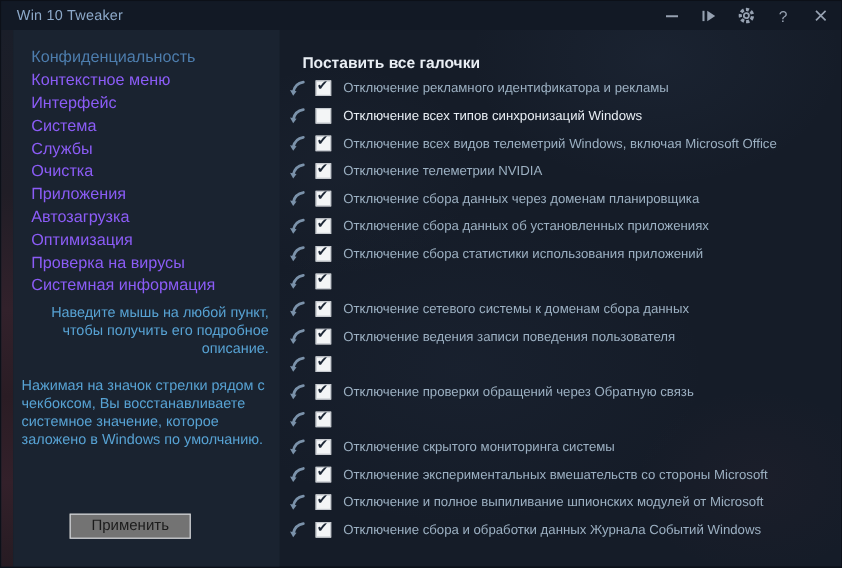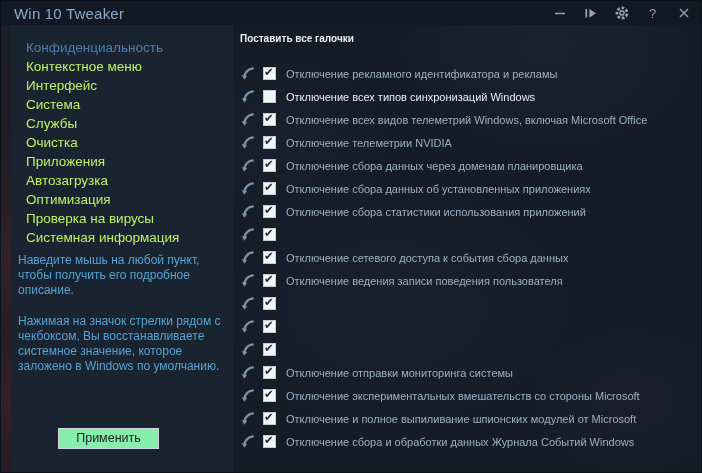--- a/index.html
+++ b/index.html
@@ -6,41 +6,41 @@
   *{box-sizing:border-box;font-family:"Liberation Sans",sans-serif;}
   .window{position:relative;width:702px;height:473px;background:#151c28;overflow:hidden;border:1px solid #0c1018;}
   .window::before{content:"";position:absolute;inset:0;pointer-events:none;z-index:0;
     background:
       radial-gradient(260px 180px at 78% 10%, rgba(96,126,168,.07), transparent 60%),
       radial-gradient(340px 220px at 55% 65%, rgba(80,104,146,.06), transparent 60%),
       radial-gradient(200px 150px at 40% 30%, rgba(120,140,170,.04), transparent 60%),
       radial-gradient(170px 130px at 90% 85%, rgba(140,70,80,.05), transparent 60%);}
   
   .titlebar{position:absolute;left:0;top:0;width:702px;height:24px;background:#121925;display:flex;align-items:center;z-index:5;}
-  .titlebar .title{margin-left:13px;font-size:15px;color:#8da9c9;letter-spacing:.2px;}
+  .titlebar .title{margin-left:13px;font-size:12px;color:#8da9c9;letter-spacing:.2px;}
   .tb-buttons{margin-left:auto;display:flex;align-items:center;padding-right:4px;}
   .tb-btn{width:31px;height:24px;display:flex;align-items:center;justify-content:center;color:#96a1b1;cursor:default;}
   .tb-btn svg{display:block;}
   .tb-help{font-size:13px;color:#96a1b1;}
   
   .left-strip{position:absolute;left:0;top:24px;width:10px;height:449px;z-index:1;
     background:linear-gradient(180deg,#1a1e29 0%,#201d26 30%,#32212b 52%,#2a1c24 68%,#33202a 84%,#261b22 100%);}
   
   .sidebar{position:absolute;left:10px;top:24px;width:222px;height:449px;background:#1a2330;z-index:2;}
   .nav{position:absolute;left:0;top:13px;width:100%;}
-  .nav-item{padding:0 0 0 15px;height:19px;line-height:19px;font-size:13.5px;color:#bef264;white-space:nowrap;cursor:default;}
+  .nav-item{padding:0 0 0 15px;height:19px;line-height:19px;font-size:13.5px;color:#8b5cf6;white-space:nowrap;cursor:default;}
   .nav-item.active{color:#4d7dad;}
   .hint{position:absolute;left:7px;width:206px;margin:0;font-size:12px;line-height:15px;color:#57a2d3;}
-  .hint.h1{top:228px;}
+  .hint.h1{top:228px;text-align:right;}
   .hint.h2{top:289px;}
-  .apply{position:absolute;left:47px;top:403px;width:101px;height:21px;background:#86efac;border:1px solid #d2d5d9;
+  .apply{position:absolute;left:47px;top:403px;width:101px;height:21px;background:#737373;border:1px solid #d2d5d9;
     font-size:12.5px;color:#1c1c1c;padding:0;line-height:19px;text-align:center;}
   
   .main{position:absolute;left:232px;top:24px;width:470px;height:449px;z-index:2;}
-  .main h1{position:absolute;left:7px;top:8px;margin:0;font-size:10px;font-weight:bold;color:#e9eef4;}
+  .main h1{position:absolute;left:7px;top:8px;margin:12px;font-size:13px;font-weight:bold;color:#e9eef4;}
   .rows{position:absolute;left:0;top:37px;width:470px;}
   .row{height:23px;display:flex;align-items:center;padding-left:7px;}
   .arrow{width:15px;height:15px;margin-right:8px;flex:0 0 15px;display:flex;align-items:center;justify-content:center;}
   .cb{position:relative;width:13px;height:13px;background:#f3f5f6;border:1px solid #c7cbd1;margin-right:10px;flex:0 0 13px;}
   .cb .check{display:none;position:absolute;left:0px;top:-2px;font-size:11.5px;color:#1d2735;line-height:13px;}
   .cb.checked .check{display:block;}
   .label{font-size:11px;color:#9cb0c2;white-space:nowrap;}
   .label.hl{color:#e9eef4;}
 </style>
 </head>
@@ -209,21 +209,21 @@
   <div class="row">
     <span class="arrow">
       <svg width="15" height="15" viewBox="0 0 16 16">
         <path d="M13.6 2.6 C8.6 3.4 5.6 6.6 4.6 11.4" fill="none" stroke="#7b92aa" stroke-width="2.5" stroke-linecap="round"></path>
         <path d="M1.8 9.6 L4.6 14.6 L7.6 10.6 Z" fill="#7b92aa"></path>
       </svg>
     </span>
     <span class="cb checked">
             <span class="check">✔</span>
           </span>
-    <span class="label">Отключение сетевого доступа к события сбора данных</span>
+    <span class="label">Отключение сетевого системы к доменам сбора данных</span>
   </div>
 
   <div class="row">
     <span class="arrow">
       <svg width="15" height="15" viewBox="0 0 16 16">
         <path d="M13.6 2.6 C8.6 3.4 5.6 6.6 4.6 11.4" fill="none" stroke="#7b92aa" stroke-width="2.5" stroke-linecap="round"></path>
         <path d="M1.8 9.6 L4.6 14.6 L7.6 10.6 Z" fill="#7b92aa"></path>
       </svg>
     </span>
     <span class="cb checked">
@@ -247,45 +247,46 @@
   <div class="row">
     <span class="arrow">
       <svg width="15" height="15" viewBox="0 0 16 16">
         <path d="M13.6 2.6 C8.6 3.4 5.6 6.6 4.6 11.4" fill="none" stroke="#7b92aa" stroke-width="2.5" stroke-linecap="round"></path>
         <path d="M1.8 9.6 L4.6 14.6 L7.6 10.6 Z" fill="#7b92aa"></path>
       </svg>
     </span>
     <span class="cb checked">
             <span class="check">✔</span>
           </span>
-  </div>
-
-  <div class="row">
-    <span class="arrow">
-      <svg width="15" height="15" viewBox="0 0 16 16">
-        <path d="M13.6 2.6 C8.6 3.4 5.6 6.6 4.6 11.4" fill="none" stroke="#7b92aa" stroke-width="2.5" stroke-linecap="round"></path>
-        <path d="M1.8 9.6 L4.6 14.6 L7.6 10.6 Z" fill="#7b92aa"></path>
-      </svg>
-    </span>
-    <span class="cb checked">
-            <span class="check">✔</span>
-          </span>
-  </div>
-
-  <div class="row">
-    <span class="arrow">
-      <svg width="15" height="15" viewBox="0 0 16 16">
-        <path d="M13.6 2.6 C8.6 3.4 5.6 6.6 4.6 11.4" fill="none" stroke="#7b92aa" stroke-width="2.5" stroke-linecap="round"></path>
-        <path d="M1.8 9.6 L4.6 14.6 L7.6 10.6 Z" fill="#7b92aa"></path>
-      </svg>
-    </span>
-    <span class="cb checked">
-            <span class="check">✔</span>
-          </span>
-    <span class="label">Отключение отправки мониторинга системы</span>
+    <span class="label">Отключение проверки обращений через Обратную связь</span>
+  </div>
+
+  <div class="row">
+    <span class="arrow">
+      <svg width="15" height="15" viewBox="0 0 16 16">
+        <path d="M13.6 2.6 C8.6 3.4 5.6 6.6 4.6 11.4" fill="none" stroke="#7b92aa" stroke-width="2.5" stroke-linecap="round"></path>
+        <path d="M1.8 9.6 L4.6 14.6 L7.6 10.6 Z" fill="#7b92aa"></path>
+      </svg>
+    </span>
+    <span class="cb checked">
+            <span class="check">✔</span>
+          </span>
+  </div>
+
+  <div class="row">
+    <span class="arrow">
+      <svg width="15" height="15" viewBox="0 0 16 16">
+        <path d="M13.6 2.6 C8.6 3.4 5.6 6.6 4.6 11.4" fill="none" stroke="#7b92aa" stroke-width="2.5" stroke-linecap="round"></path>
+        <path d="M1.8 9.6 L4.6 14.6 L7.6 10.6 Z" fill="#7b92aa"></path>
+      </svg>
+    </span>
+    <span class="cb checked">
+            <span class="check">✔</span>
+          </span>
+    <span class="label">Отключение скрытого мониторинга системы</span>
   </div>
 
   <div class="row">
     <span class="arrow">
       <svg width="15" height="15" viewBox="0 0 16 16">
         <path d="M13.6 2.6 C8.6 3.4 5.6 6.6 4.6 11.4" fill="none" stroke="#7b92aa" stroke-width="2.5" stroke-linecap="round"></path>
         <path d="M1.8 9.6 L4.6 14.6 L7.6 10.6 Z" fill="#7b92aa"></path>
       </svg>
     </span>
     <span class="cb checked">

